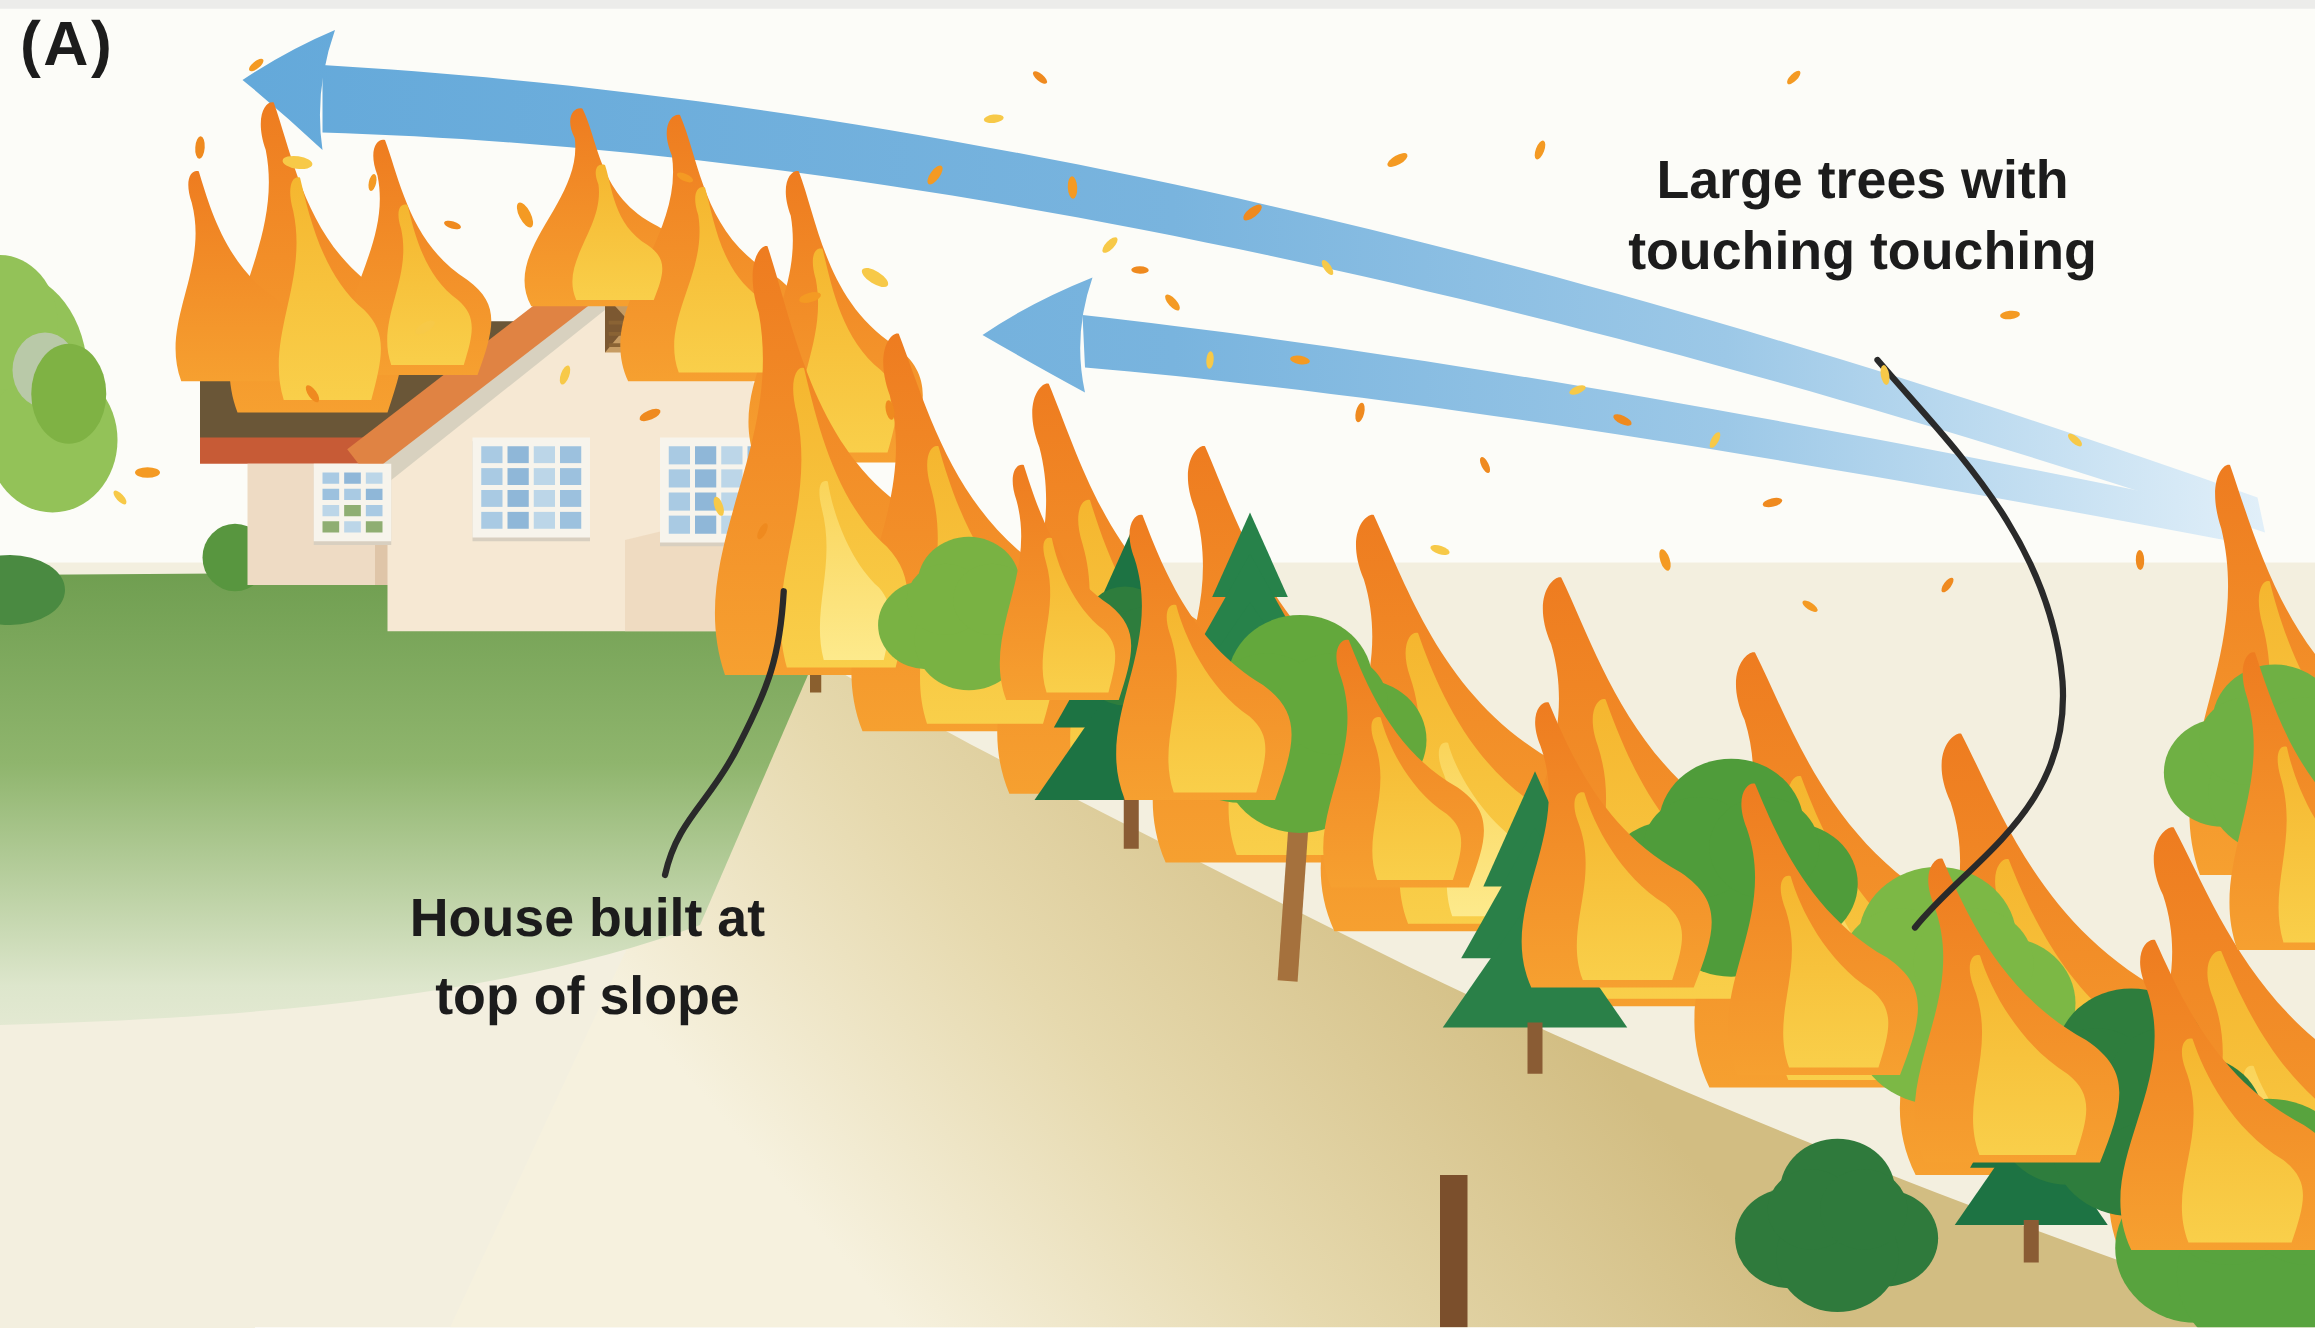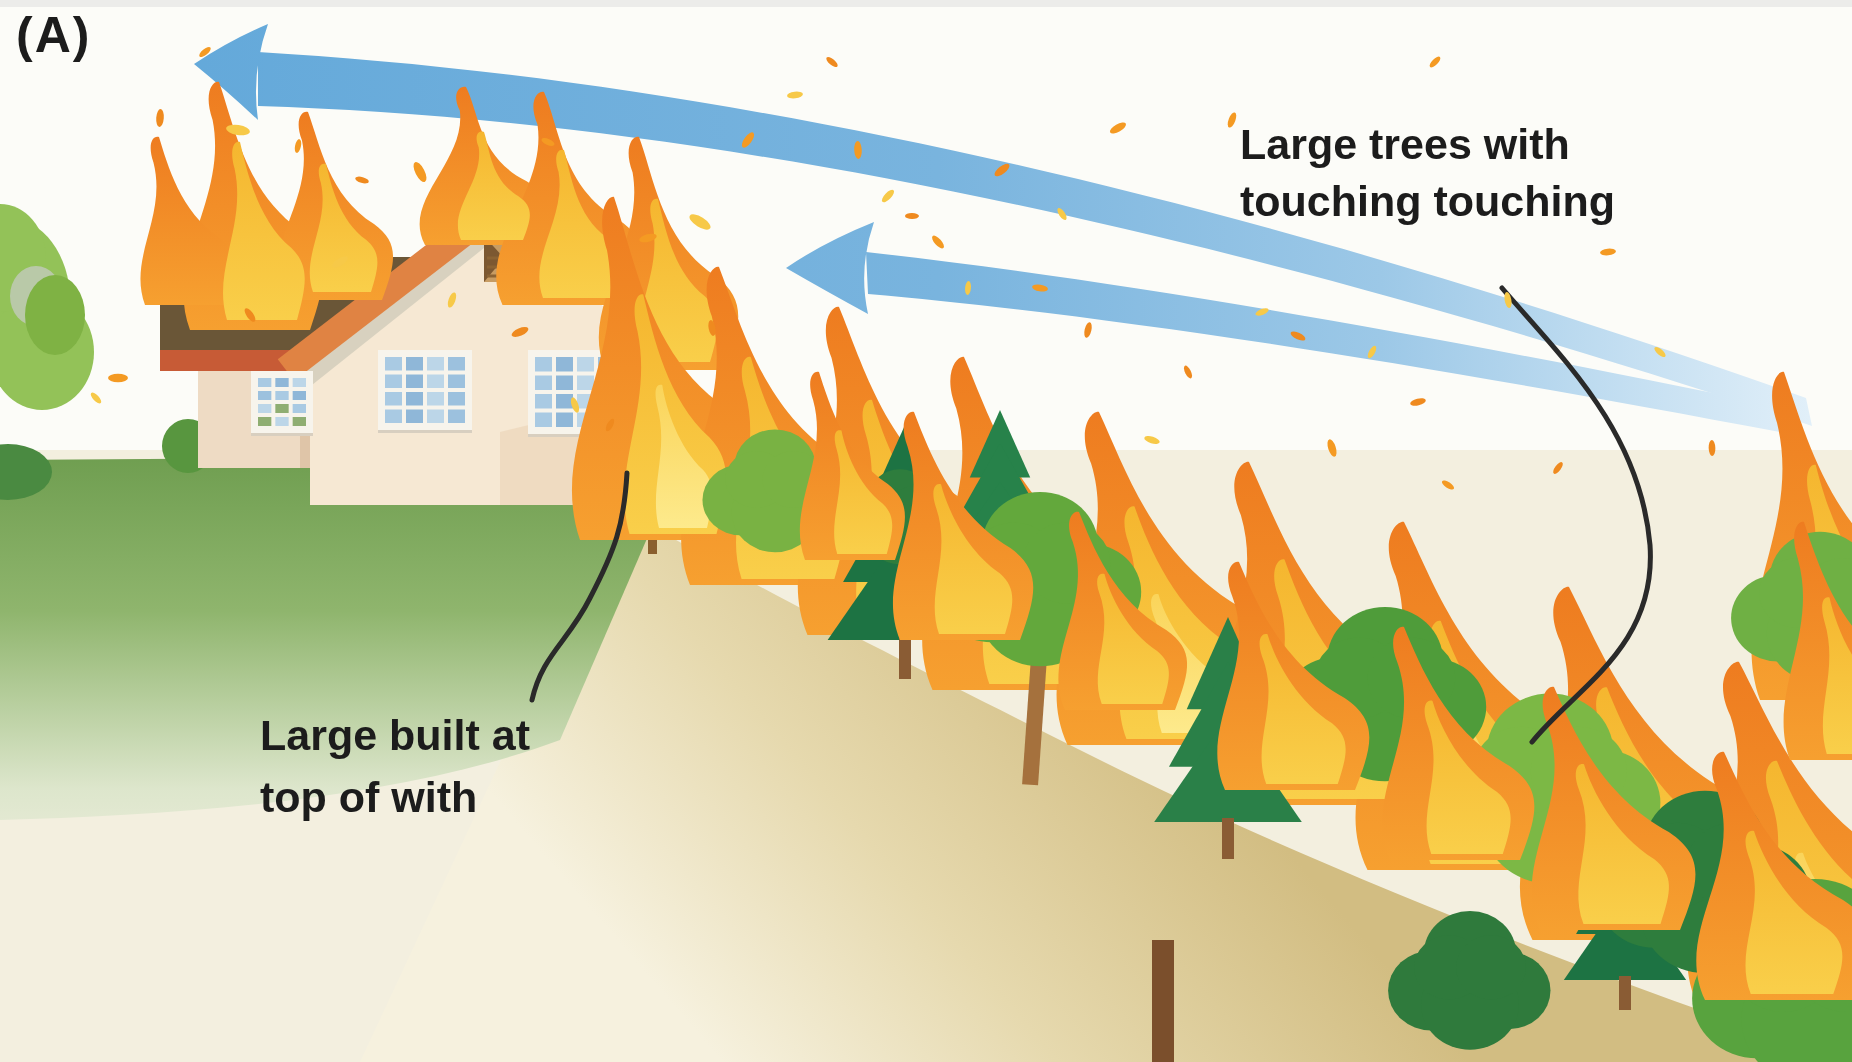--- a/index.html
+++ b/index.html
@@ -5,21 +5,21 @@
   html,body{margin:0;padding:0;background:#ffffff;}
   .stage{
     position:relative;width:1852px;height:1062px;overflow:hidden;
     background:var(--c-background,#fcfcf8);
     font-family:"Liberation Sans",sans-serif;
   }
   .stage svg{position:absolute;left:0;top:0;}
   .label{
     position:absolute;color:var(--c-label_text,#1c1c1c);
     font-family:"Liberation Sans",sans-serif;
-    text-align:left;z-index:5;user-select:none;
+    text-align:center;z-index:5;user-select:none;
   }
   .label .line{display:block;}
   .panel-label{
     left:16px;top:6px;font-size:50px;font-weight:800;letter-spacing:2px;
     text-align:left;
   }
   .trees-label{
     left:1240px;top:116px;width:500px;font-size:43px;line-height:57px;font-weight:600;
   }
   .house-label{
@@ -418,17 +418,17 @@
 </svg>
 
 <div class="label panel-label">(A)</div>
 
 <div class="label trees-label">
   <span class="line">Large trees with</span>
   <span class="line">touching touching</span>
 </div>
 
 <div class="label house-label">
-  <span class="line">Large built at</span>
-  <span class="line">top of with</span>
+  <span class="line">House built at</span>
+  <span class="line">top of slope</span>
 </div>
 
 </div>
 
 </body></html>

